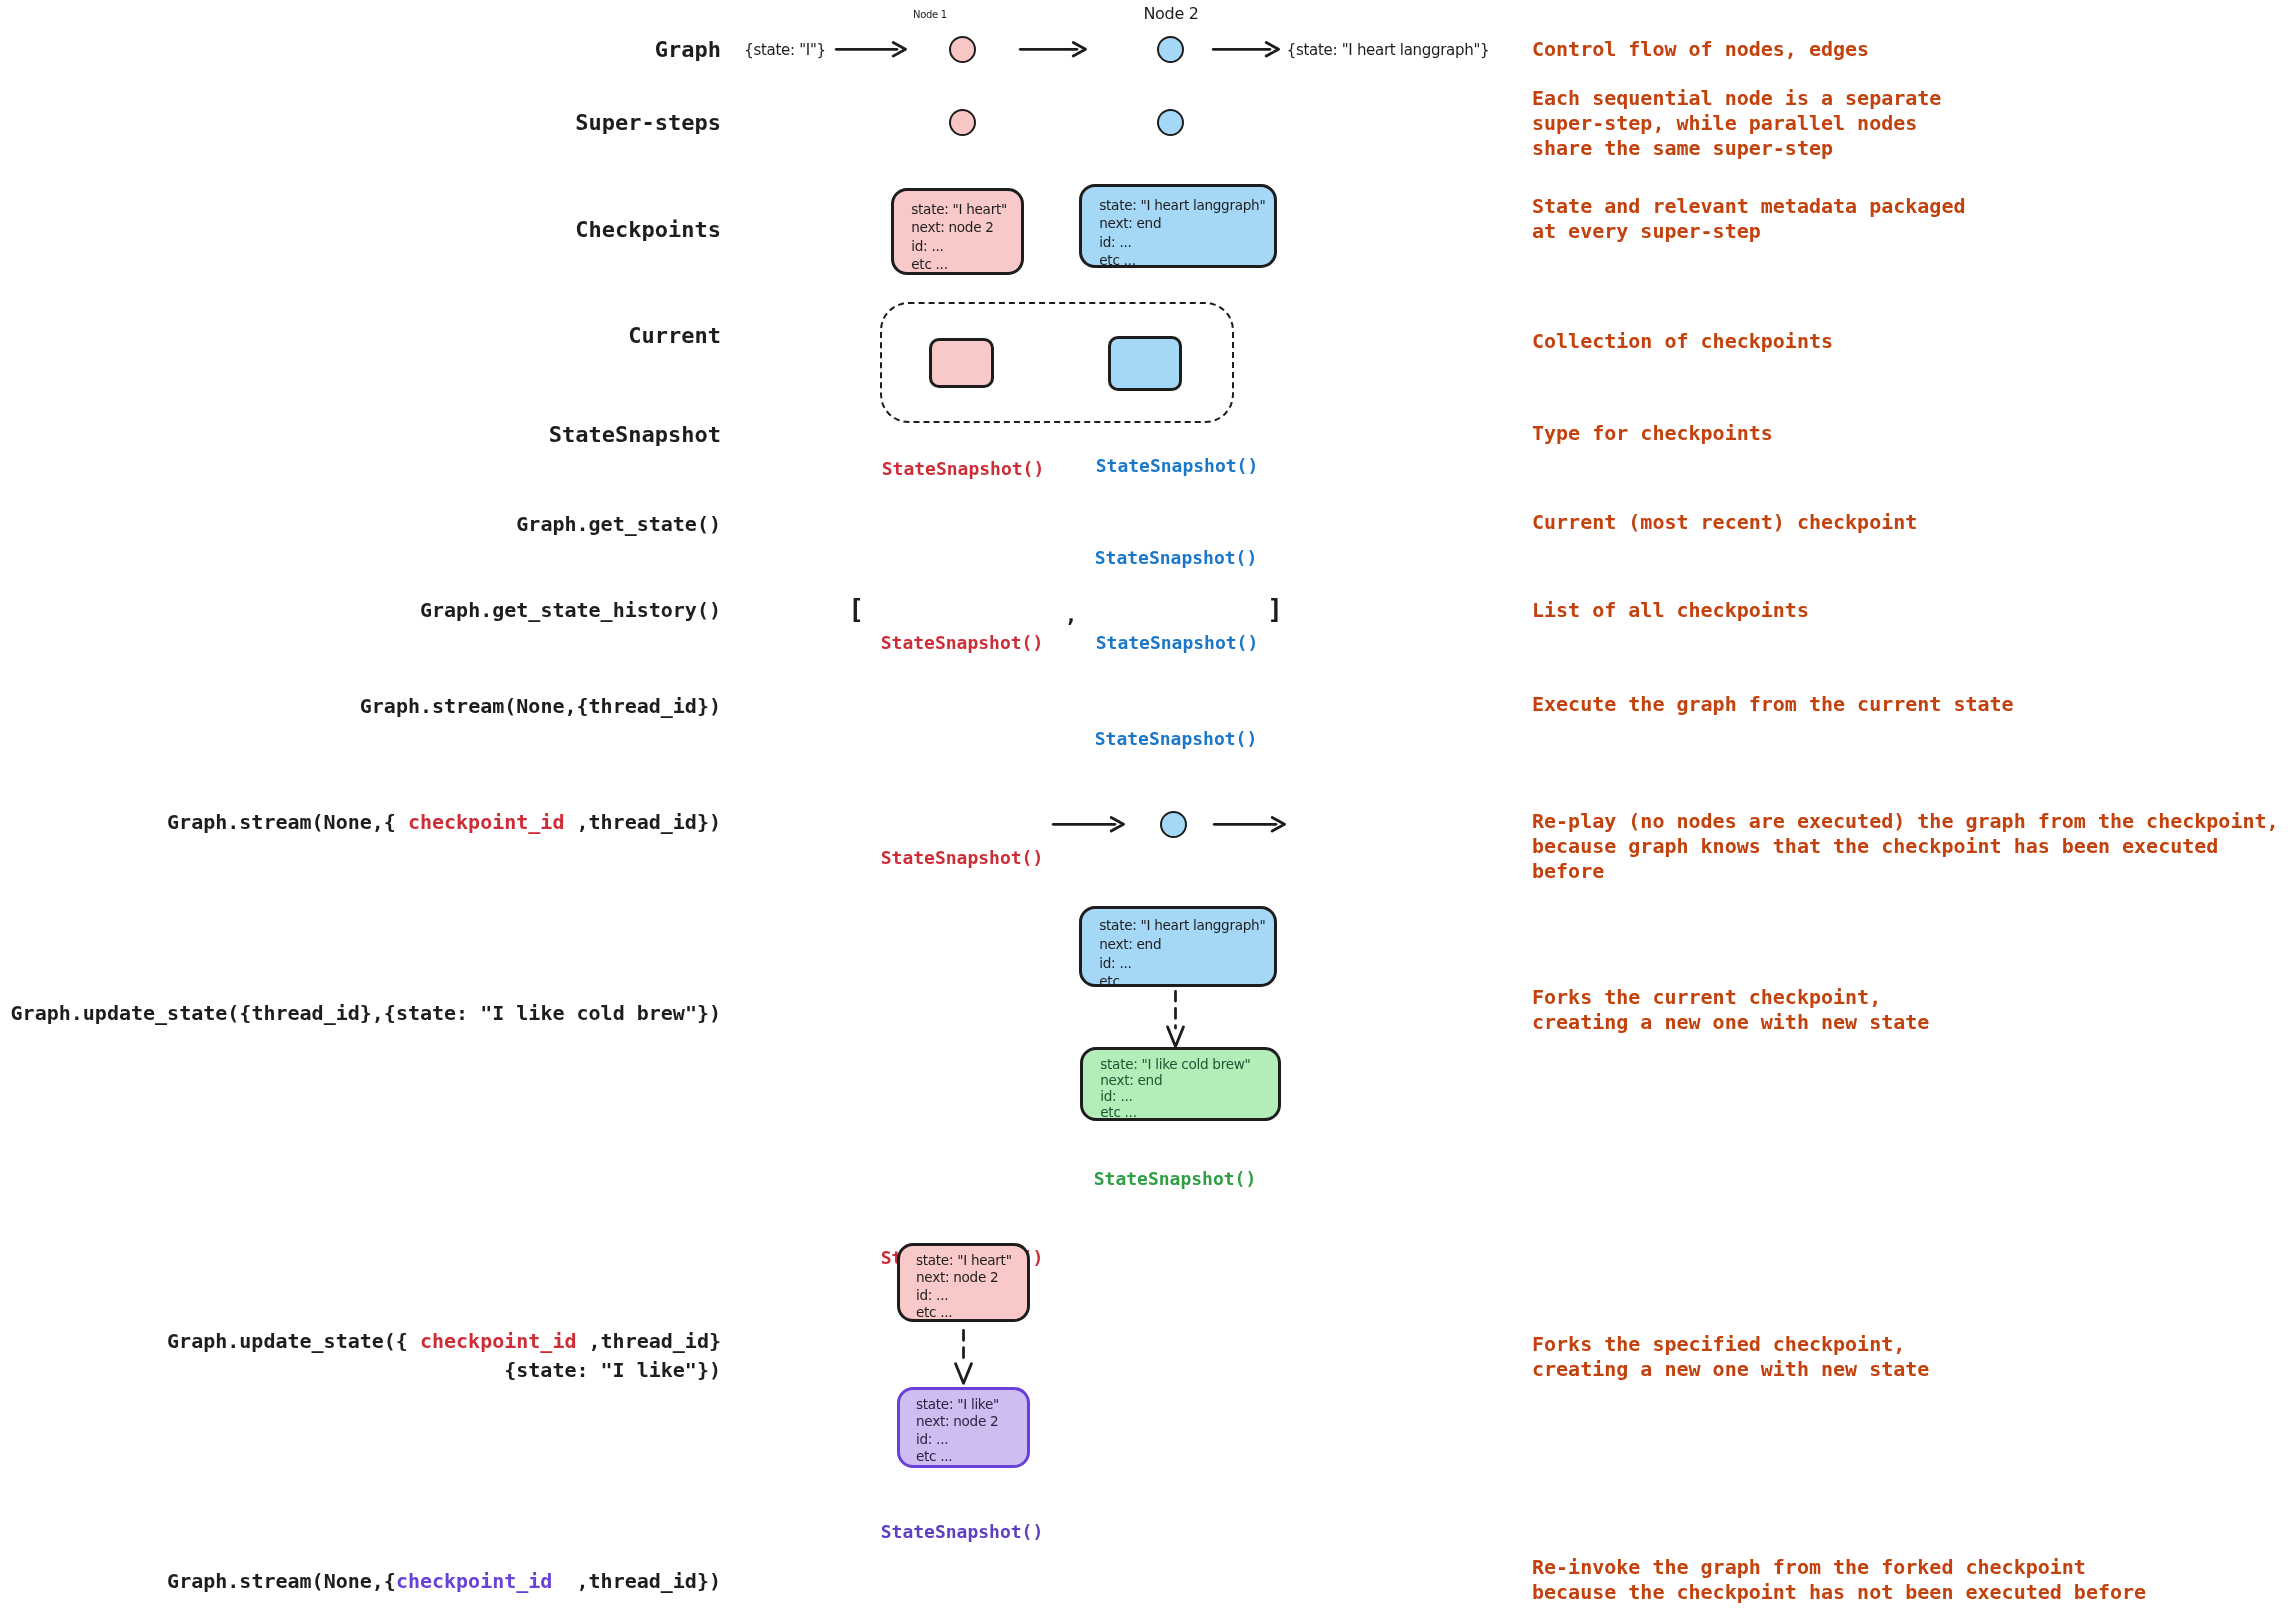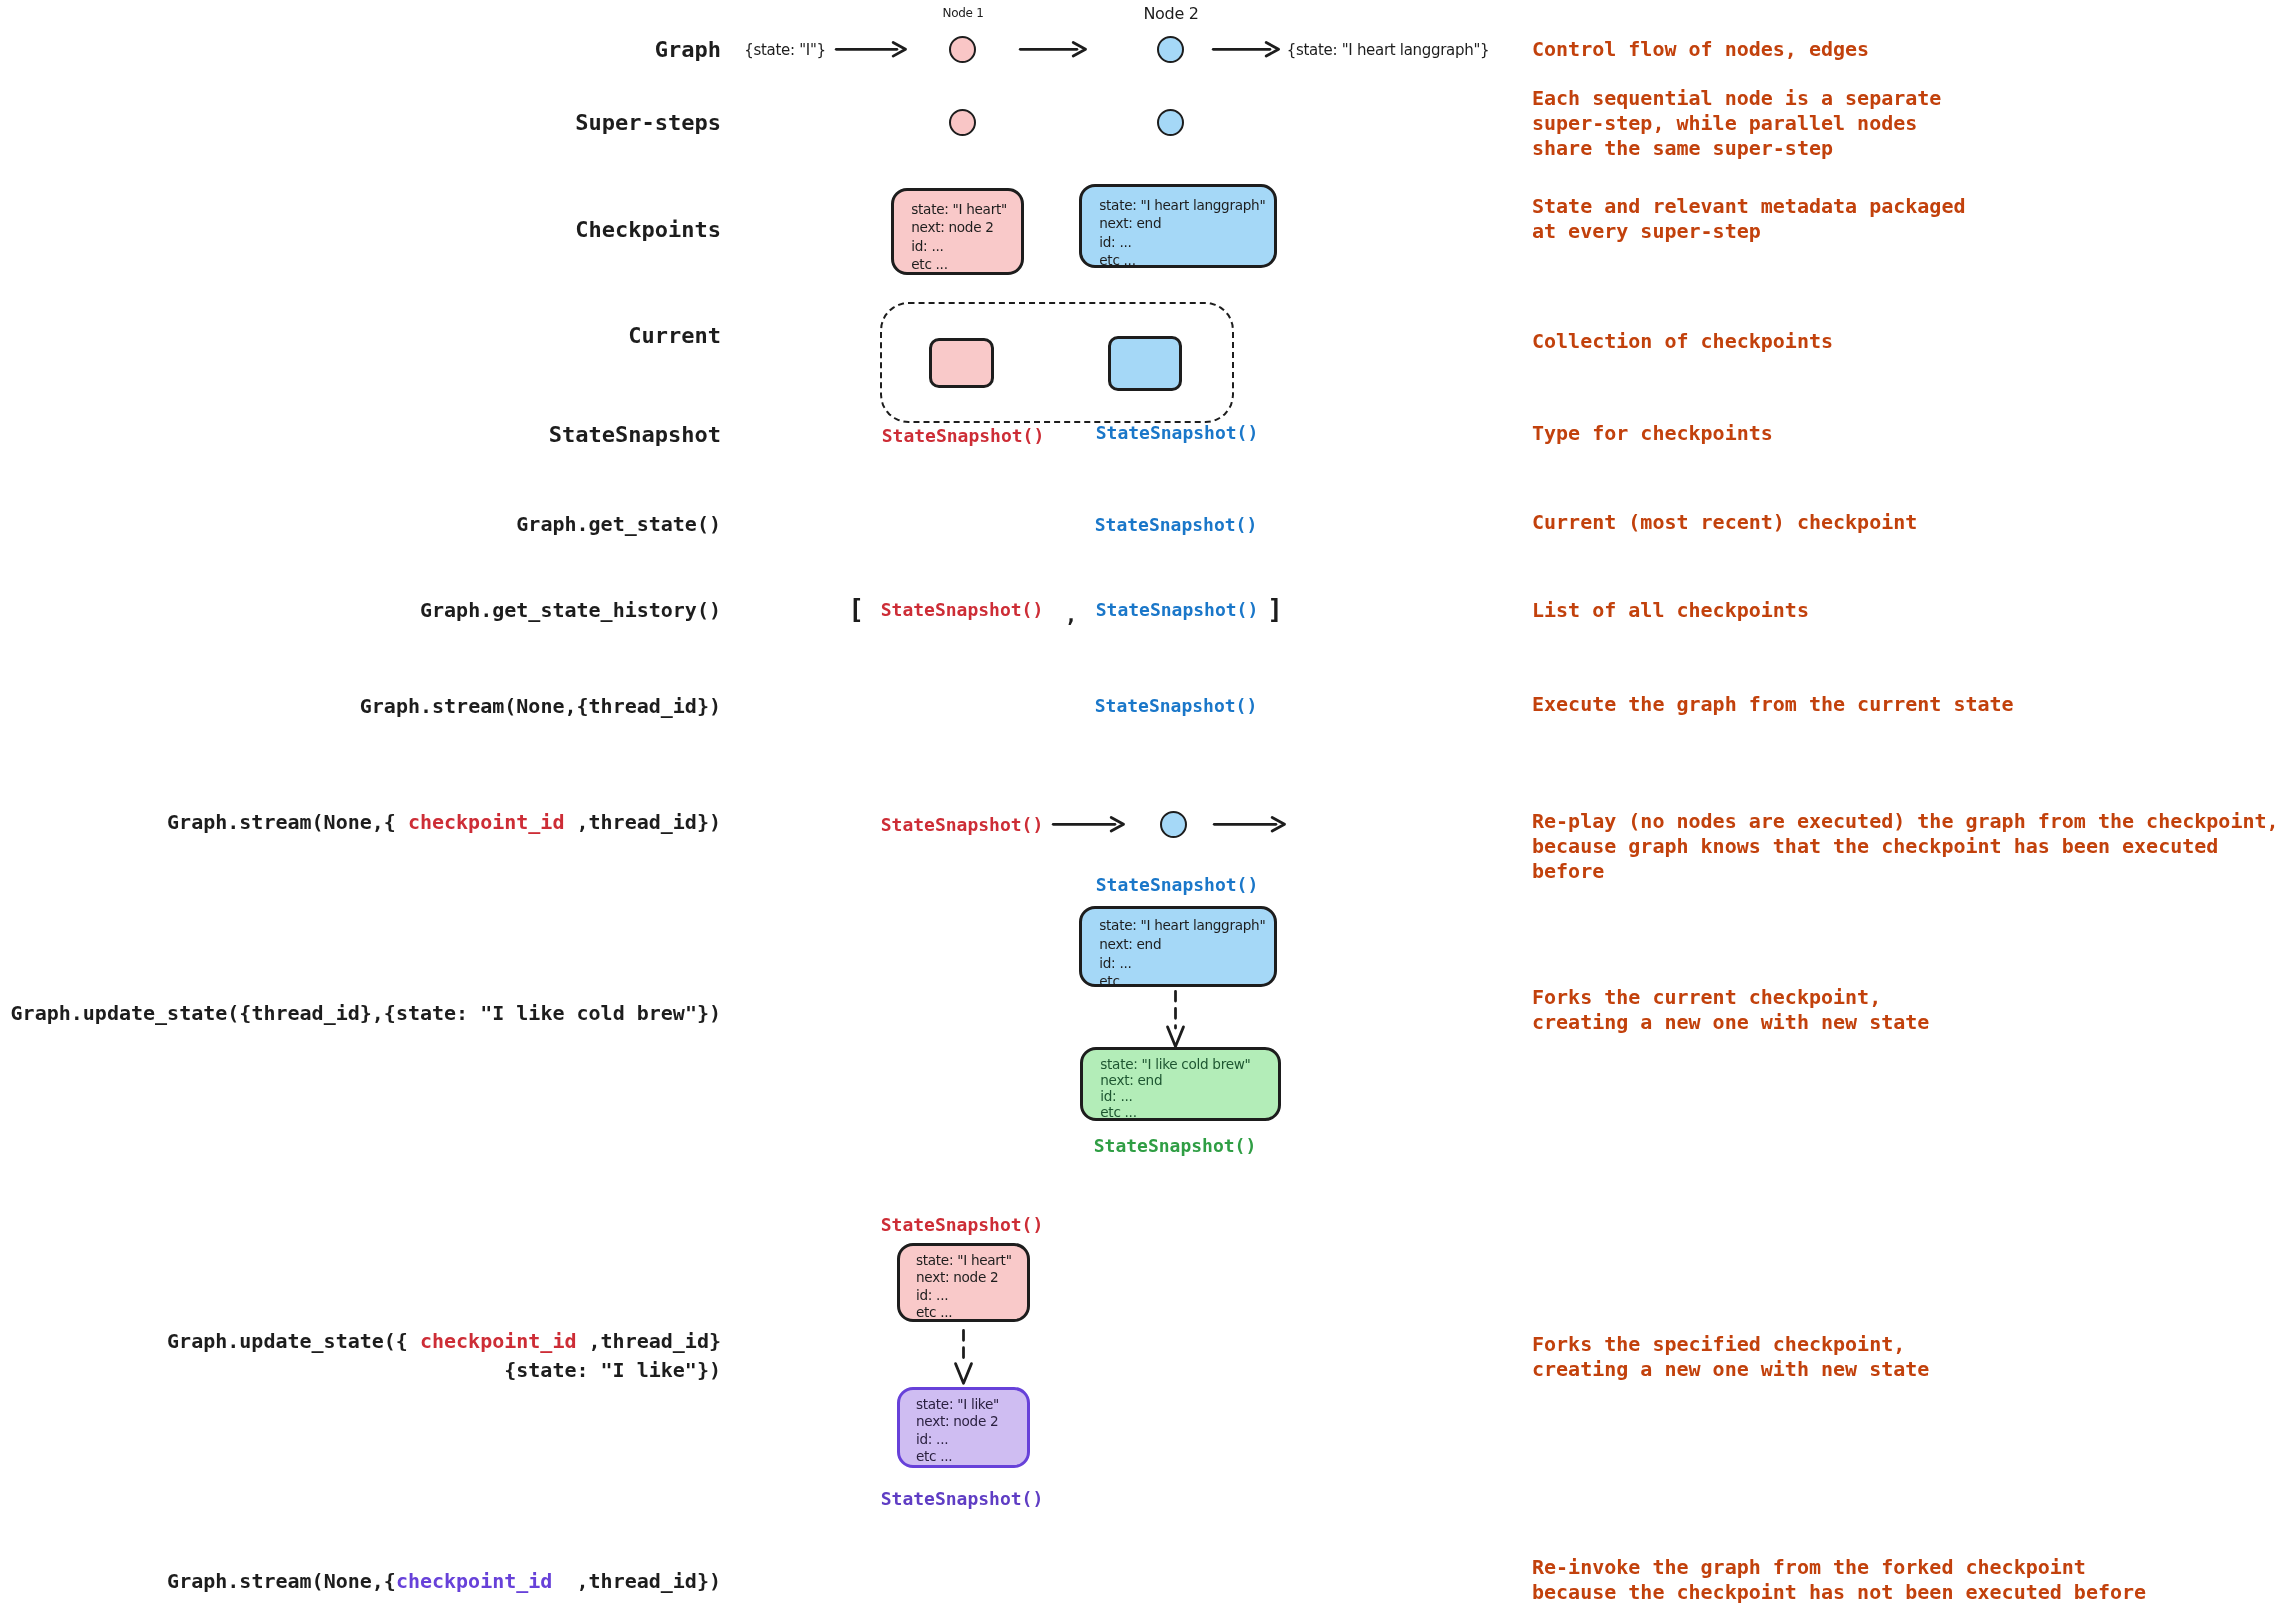--- a/index.html
+++ b/index.html
@@ -12,21 +12,21 @@
   .code{font-size:20px;}
   .hl-red{color:#cd2d36;}
   .hl-purple{color:#6741d9;}
 
   
   .desc{position:absolute;left:1509px;font:700 20px/25px "DejaVu Sans Mono",monospace;
         white-space:pre-line;color:#c2410c;margin-left:23px;}
 
   
   .ss{position:absolute;transform:translate(-50%,-50%);
-      font:700 18px/1 "DejaVu Sans Mono",monospace;white-space:pre;}
+      font:700 18px/1 "DejaVu Sans Mono",monospace;white-space:pre;margin-top:33px;}
   .ss-red{color:#cd2d36;}
   .ss-blue{color:#1a77c9;}
   .ss-green{color:#2f9e44;}
   .ss-purple{color:#5f3dc4;}
   .punct{position:absolute;transform:translate(-50%,-50%);
          font:700 26px/1 "DejaVu Sans Mono",monospace;color:#1d1d1d;}
 
   
   .hand{position:absolute;transform:translate(-50%,-50%);text-align:center;
         font:400 15px/1.1 "DejaVu Sans",sans-serif;letter-spacing:-0.3px;
@@ -97,21 +97,21 @@
   <div class="desc" style="top:1332px">Forks the specified checkpoint,
 creating a new one with new state</div>
   <div class="desc" style="top:1555px">Re-invoke the graph from the forked checkpoint
 because the checkpoint has not been executed before</div>
 
   <div class="hand" style="left:785px;top:50px">{state: "I"}</div>
   <svg class="arr" style="left:835px;top:40px" width="73" height="18.6" viewBox="0 0 118 30">
       <path d="M2 15 H 100"></path>
       <path d="M94 4 L114 15 L94 26"></path>
     </svg>
-  <div class="hand" style="left:963px;top:13.6px;font-size:12px">Node 1</div>
+  <div class="hand" style="left:930px;top:13.6px;font-size:10px">Node 1</div>
   <div class="node node-pink" style="left:949px;top:36px"></div>
   <svg class="arr" style="left:1019px;top:40px" width="69" height="18.6" viewBox="0 0 112 30">
       <path d="M2 15 H 94"></path>
       <path d="M88 4 L108 15 L88 26"></path>
     </svg>
   <div class="hand" style="left:1171px;top:13.6px;font-size:16px">Node 2</div>
   <div class="node node-blue" style="left:1157px;top:36px"></div>
   <svg class="arr" style="left:1212px;top:40px" width="69" height="18.6" viewBox="0 0 112 30">
       <path d="M2 15 H 94"></path>
       <path d="M88 4 L108 15 L88 26"></path>

